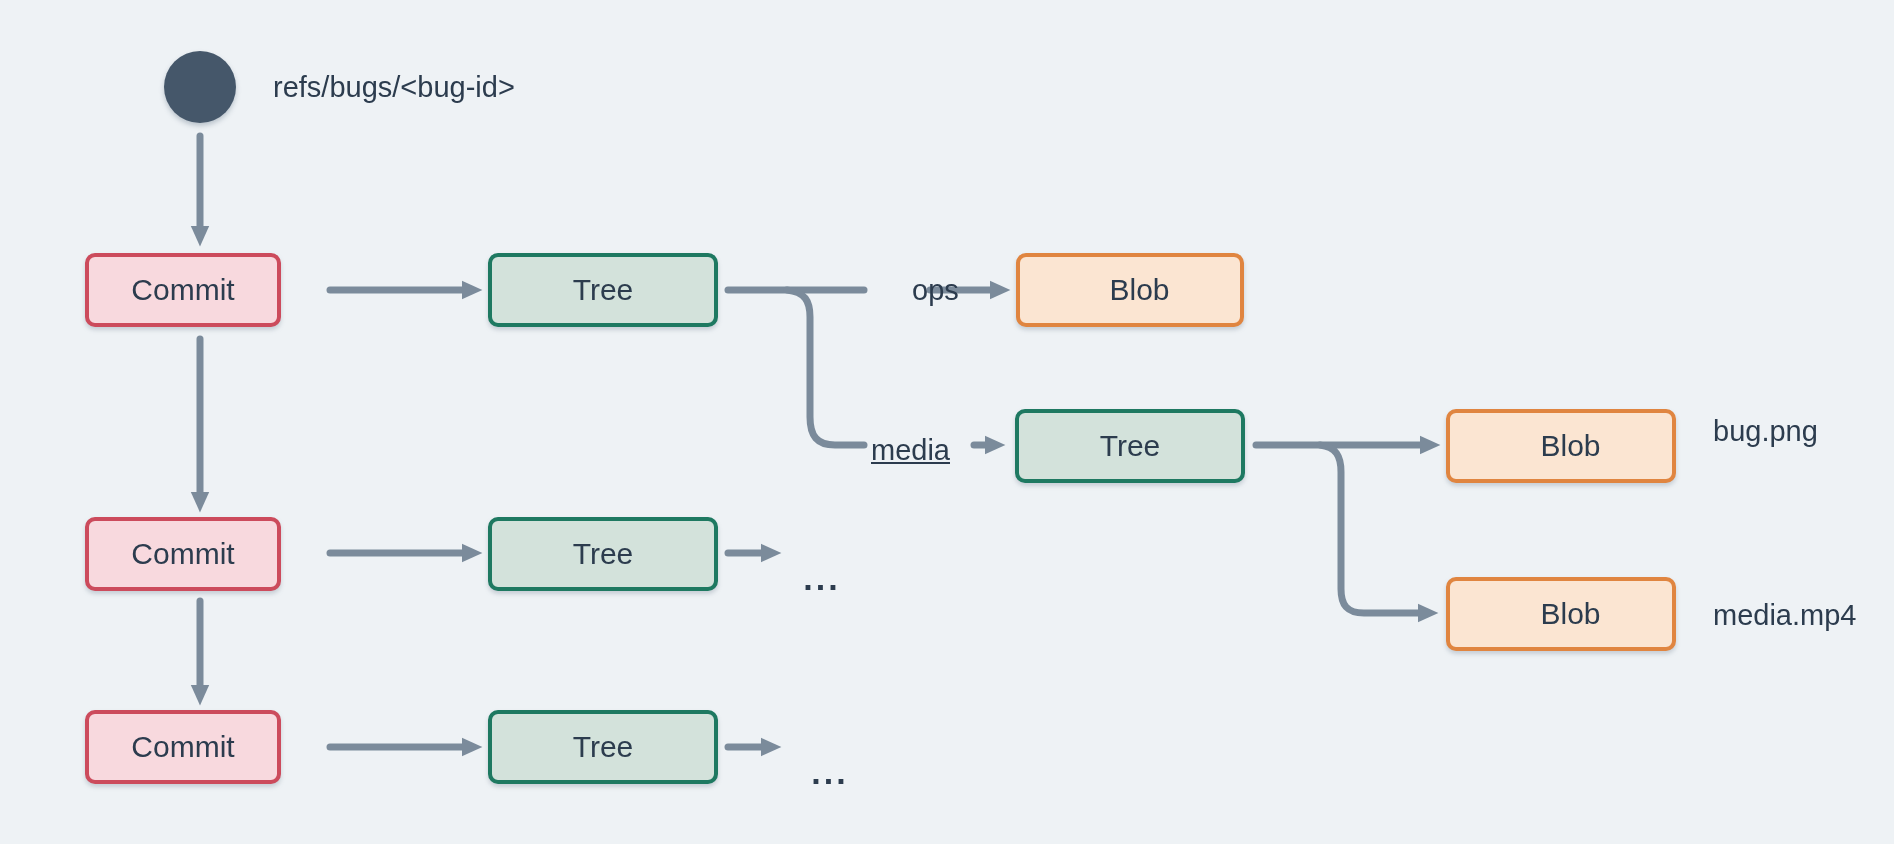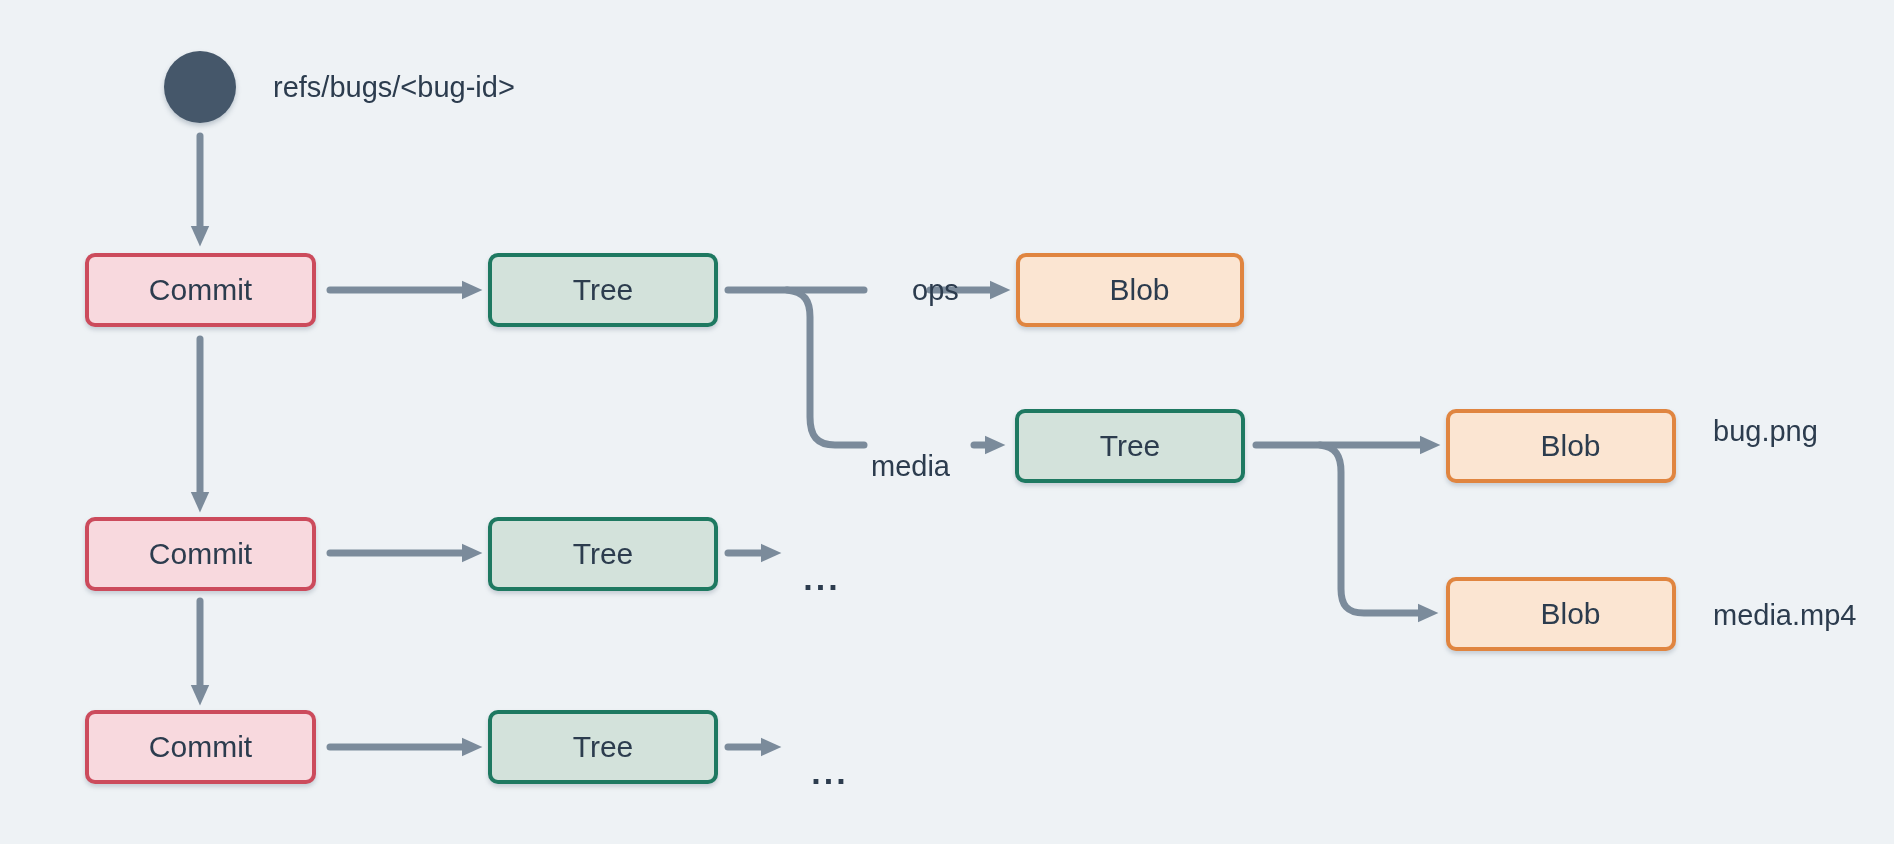--- a/index.html
+++ b/index.html
@@ -25,21 +25,21 @@
     fill:none;
     stroke:var(--connector);
     stroke-width:7;
     stroke-linecap:round;
     stroke-linejoin:round;
   }
   .arrowhead{fill:var(--connector);}
   .node{
     position:absolute;
     display:flex;align-items:center;justify-content:center;
-    width:231px;height:74px;
+    width:196px;height:74px;
     border-radius:10px;
     font-size:30px;
     color:var(--text);
     box-sizing:border-box;
     box-shadow:0 3px 4px rgba(125,140,155,0.35);
   }
   .commit{background:var(--commit-fill);border:4px solid var(--commit-border);}
   .tree{background:var(--tree-fill);border:4px solid var(--tree-border);}
   .blob{background:var(--blob-fill);border:4px solid var(--blob-border);padding-left:19px;}
   .ref-circle{
@@ -117,21 +117,21 @@
     <span>Tree</span>
   </div>
   <div class="node tree" style="left:452px;top:517px;width:230px;">
     <span>Tree</span>
   </div>
   <div class="node tree" style="left:452px;top:710px;width:230px;">
     <span>Tree</span>
   </div>
 
   <div class="lbl" style="left:876px;top:272px;">ops</div>
-  <div class="lbl" style="left:835px;top:448px;">media</div>
+  <div class="lbl" style="left:835px;top:432px;text-decoration:underline;">media</div>
 
   <div class="node blob" style="left:980px;top:253px;width:228px;">
     <span>Blob</span>
   </div>
   <div class="node tree" style="left:979px;top:409px;width:230px;">
     <span>Tree</span>
   </div>
   <div class="node blob" style="left:1410px;top:409px;width:230px;">
     <span>Blob</span>
   </div>

